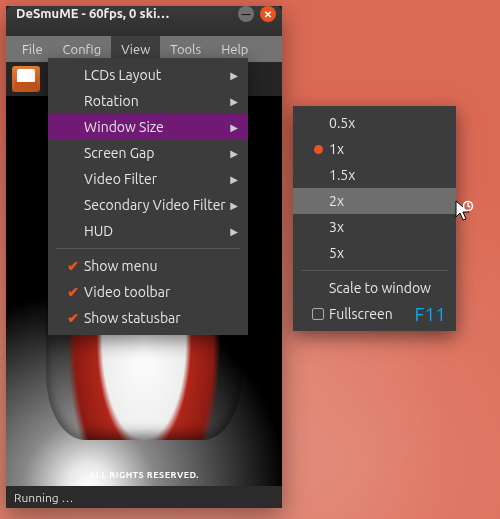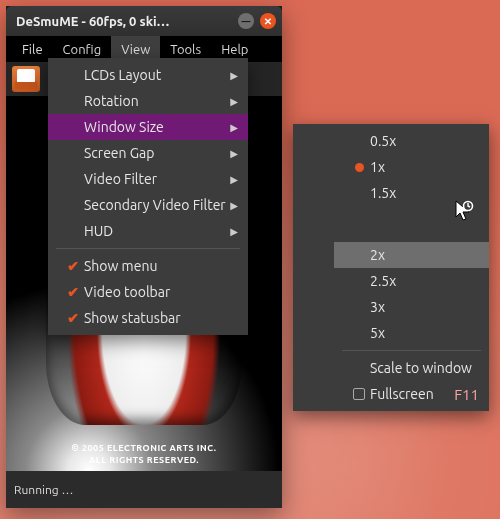--- a/index.html
+++ b/index.html
@@ -4,47 +4,47 @@
 <style>
   * { box-sizing: border-box; margin: 0; padding: 0; font-family: Ubuntu, "Segoe UI", sans-serif; }
   body { width: 500px; height: 519px; background: #db6a55; position: relative; overflow: hidden; }
   body::before {
     content: ""; position: absolute; inset: 0;
     background: radial-gradient(circle at 20% 80%, rgba(255,255,255,0.25), transparent 60%),
                 radial-gradient(circle at 70% 90%, rgba(255,255,255,0.15), transparent 55%);
     pointer-events: none;
   }
   .window { position: absolute; left: 6px; top: 6px; width: 276px; height: 502px; background: #1d1d1d; display: flex; flex-direction: column; box-shadow: 0 8px 24px rgba(0,0,0,0.4); }
-  .titlebar { height: 30px; background: linear-gradient(#3a3a3a,#2f2f2f); display: flex; align-items: center; padding: 0 6px 0 10px; color: #eee; font-size: 13px; font-weight: bold; border-top-left-radius: 6px; border-top-right-radius: 6px; }
+  .titlebar { height: 30px; background: linear-gradient(#3a3a3a,#2f2f2f); display: flex; align-items: flex-start; padding: 0 6px 0 10px; color: #eee; font-size: 13px; font-weight: bold; border-top-left-radius: 6px; border-top-right-radius: 6px; }
   .titlebar .title { flex: 1; white-space: nowrap; overflow: hidden; text-overflow: ellipsis; }
   .winbtn { width: 16px; height: 16px; margin-left: 6px; border-radius: 50%; display: flex; align-items: center; justify-content: center; font-size: 9px; color: #111; }
   .winbtn.min { background: #6f6f6f; }
   .winbtn.close { background: #e95420; color: #fff; font-size: 10px; }
-  .menubar { height: 26px; background: #000000; display: flex; align-items: stretch; padding: 0 6px; color: #ddd; font-size: 13px; }
+  .menubar { height: 26px; background: #737373; display: flex; align-items: stretch; padding: 0 6px; color: #ddd; font-size: 13px; }
   .menubar .mitem { display: flex; align-items: center; padding: 0 10px; cursor: pointer; }
   .menubar .mitem.open { background: #3f3f3f; border-bottom: 2px solid #e95420; padding-bottom: 0; margin-bottom: -1px; }
   .toolbar { height: 34px; background: #252525; display: flex; align-items: center; padding: 0 6px; }
   .toolbtn { width: 28px; height: 26px; background: linear-gradient(#e57e3a,#c0541c); border-radius: 3px; position: relative; }
   .toolbtn::after { content:""; position:absolute; left:5px; top:3px; width:18px; height:13px; background:#fff; border-radius: 2px 2px 0 0; }
   .toolbtn::before { content:""; position:absolute; left:3px; top:15px; width:22px; height:8px; background:#c0541c; border-radius:0 0 2px 2px; }
   .game { flex: 1; background: radial-gradient(circle at 30% 100%, #fff 0%, #e8e8e8 5%, #888 15%, #000 45%), #000; position: relative; color: #fff; font-family: "Press Start 2P","Courier New",monospace; }
   .game .start { position: absolute; top: 2px; left: 0; right: 0; text-align: center; font-size: 10px; letter-spacing: 1px; font-weight: bold; text-shadow: 1px 1px 0 #000; }
   .game .car { position: absolute; left: 40px; right: 40px; top: 18px; bottom: 46px; background: radial-gradient(ellipse at 50% 70%, #fff 0%, #eee 30%, #b0261a 34%, #8d1b12 50%, transparent 55%); border-radius: 40% 40% 20% 20%; box-shadow: inset 0 -6px 12px rgba(0,0,0,0.5); }
   .game .copy { position: absolute; bottom: 18px; left: 0; right: 0; text-align: center; font-size: 9px; letter-spacing: 0.5px; font-weight: bold; }
   .game .copy2 { position: absolute; bottom: 6px; left: 0; right: 0; text-align: center; font-size: 9px; letter-spacing: 0.5px; font-weight: bold; }
-  .statusbar { height: 37px; background: #2b2b2b; color: #ddd; font-size: 12px; display: flex; align-items: center; padding: 0 8px; }
+  .statusbar { height: 22px; background: #2b2b2b; color: #ddd; font-size: 12px; display: flex; align-items: center; padding: 0 8px; }
   .dropdown { position: absolute; background: #3c3c3c; color: #e6e6e6; font-size: 14px; padding: 4px 0; box-shadow: 0 6px 18px rgba(0,0,0,0.5); }
   .dd1 { left: 48px; top: 58px; width: 200px; }
-  .dd2 { left: 293px; top: 124px; width: 196px; padding-left: 41px; }
+  .dd2 { left: 293px; top: 106px; width: 163px; }
   .drow { display: flex; align-items: center; height: 26px; padding: 0 10px 0 14px; cursor: pointer; position: relative; }
   .drow.hl { background: #701a75; }
-  .drow.hl2 { background: #6e6e6e; margin-top: 36px; }
+  .drow.hl2 { background: #6e6e6e; }
   .drow .arrow { margin-left: auto; font-size: 10px; color: #ccc; }
   .drow .spacer { width: 22px; display: inline-flex; justify-content: center; }
-  .drow .shortcut { margin-left: auto; color: #fca5a5; font-size: 15px; }
+  .drow .shortcut { margin-left: auto; color: #0ea5e9; font-size: 19px; }
   .sep { height: 1px; background: #555; margin: 4px 8px; }
   .check { color: #e95420; font-weight: bold; font-size: 14px; }
   .radio { width: 9px; height: 9px; border-radius: 50%; background: #e95420; display: inline-block; }
   .checkbox { width: 12px; height: 12px; border: 1px solid #aaa; border-radius: 2px; display: inline-block; }
   .cursor { position: absolute; left: 454px; top: 199px; width: 20px; height: 24px; pointer-events: none; z-index: 99; }
 </style>
 </head>
 <body>
 
 <div class="window">
@@ -59,21 +59,20 @@
     <div class="mitem open">View</div>
     <div class="mitem">Tools</div>
     <div class="mitem">Help</div>
   </div>
   <div class="toolbar">
     <div class="toolbtn"></div>
   </div>
   <div class="game">
     <div class="start">PRESS START TO CONTINUE</div>
     <div class="car"></div>
-    <div class="copy">© 2005 ELECTRONIC ARTS INC.</div>
     <div class="copy2">ALL RIGHTS RESERVED.</div>
   </div>
   <div class="statusbar">
     <span>Running …</span>
   </div>
 </div>
 
 <div class="dropdown dd1">
   <div class="drow">
       <span class="spacer"></span>
@@ -145,24 +144,20 @@
   <div class="drow">
       <span class="spacer"></span>
       <span>1.5x</span>
     </div>
   <div class="drow hl2">
       <span class="spacer"></span>
       <span>2x</span>
     </div>
   <div class="drow">
       <span class="spacer"></span>
-      <span>2.5x</span>
-    </div>
-  <div class="drow">
-      <span class="spacer"></span>
       <span>3x</span>
     </div>
   <div class="drow">
       <span class="spacer"></span>
       <span>5x</span>
     </div>
   <div class="sep"></div>
   <div class="drow">
       <span class="spacer"></span>
       <span>Scale to window</span>

